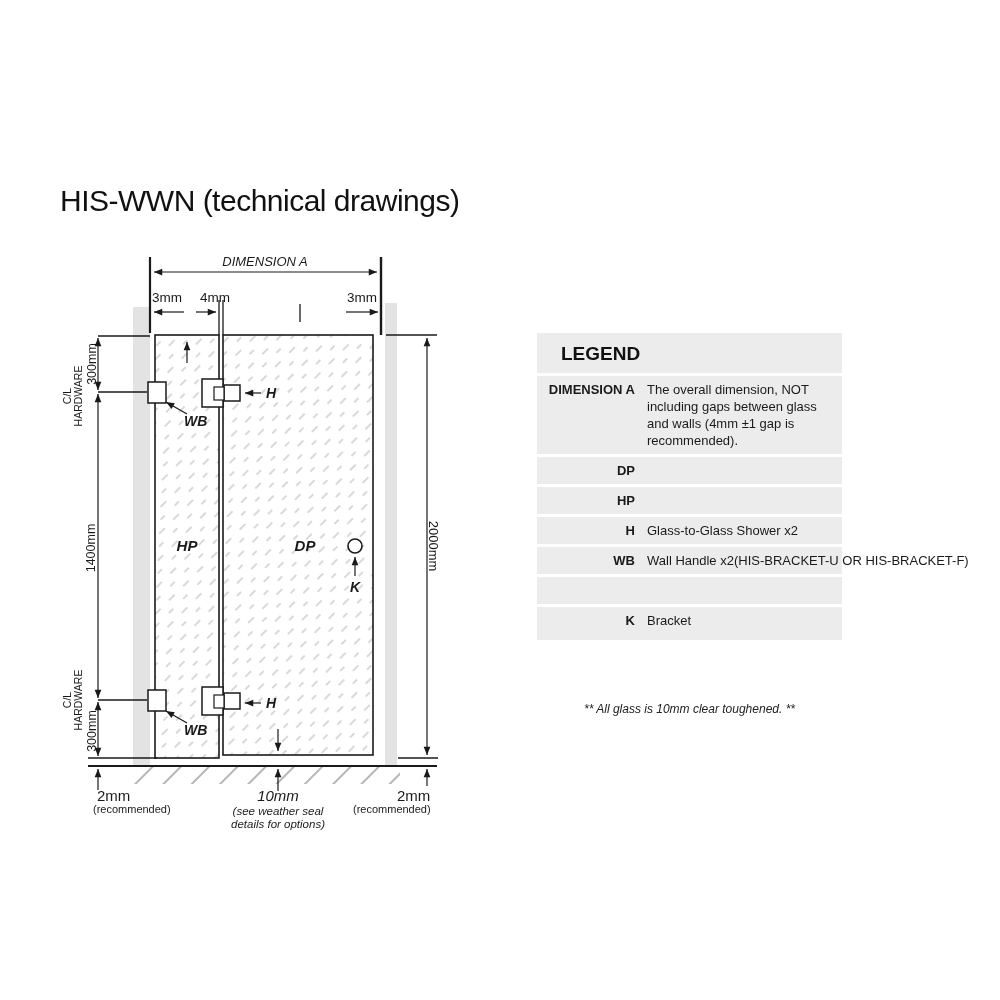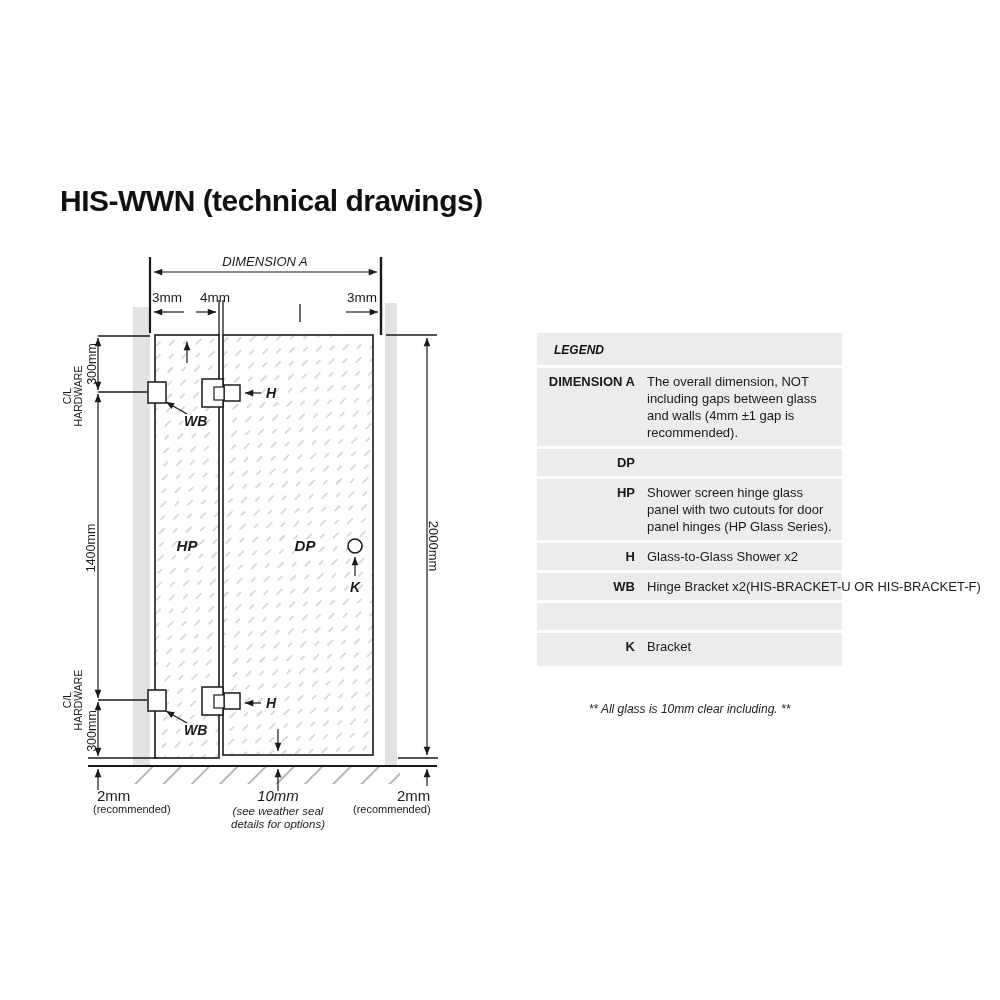--- a/index.html
+++ b/index.html
@@ -1,22 +1,22 @@
 <!DOCTYPE html>
 <html><head>
 <meta charset="utf-8">
 <style>
   html,body{margin:0;padding:0;background:#fff;}
   .page{position:relative;width:1000px;height:1000px;background:#ffffff;overflow:hidden;
         font-family:"Liberation Sans", sans-serif;color:#1a1a1a;}
-  .title{position:absolute;left:60px;top:184px;margin:0;font-size:30px;font-weight:bold;
+  .title{position:absolute;left:60px;top:184px;margin:0;font-size:30px;font-weight:normal;
          letter-spacing:-0.5px;color:#111;}
   svg text{font-family:"Liberation Sans", sans-serif;fill:#1a1a1a;}
   .legend{position:absolute;left:537px;top:333px;width:305px;background:#ececec;padding:0 0 6px 0;}
-  .legend-title{font-size:12px;font-weight:bold;padding:10px 0 8px 17px;color:#111;font-style:italic;}
+  .legend-title{font-size:19px;font-weight:bold;padding:10px 0 8px 24px;color:#111;}
   .legend-row{display:flex;border-top:3px solid #ffffff;padding:5px 0;}
   .legend-term{flex:none;width:98px;text-align:right;font-weight:bold;font-size:13px;line-height:17px;}
   .legend-def{margin-left:12px;width:190px;font-size:13px;line-height:17px;}
   .legend-row.overflow-row .legend-def{width:auto;white-space:nowrap;overflow:visible;}
   .legend-row.spacer-row{min-height:17px;}
   .footnote{position:absolute;left:537px;top:702px;width:305px;text-align:center;
             font-size:12px;font-style:italic;color:#222;}
 </style>
 </head>
 <body>
@@ -141,35 +141,34 @@
 
     <div class="legend-row">
       <div class="legend-term">DIMENSION A</div>
       <div class="legend-def">The overall dimension, NOT including gaps between glass and walls (4mm ±1 gap is recommended).</div>
     </div>
     <div class="legend-row">
       <div class="legend-term">DP</div>
     </div>
     <div class="legend-row">
       <div class="legend-term">HP</div>
-      <div class="legend-def">Shower screen hinge glass panel with two cutouts for door panel hinges (HP Glass Series).</div>
     </div>
     <div class="legend-row">
       <div class="legend-term">H</div>
       <div class="legend-def">Glass-to-Glass Shower x2</div>
     </div>
     <div class="legend-row overflow-row">
       <div class="legend-term">WB</div>
-      <div class="legend-def">Hinge Bracket x2(HIS-BRACKET-U OR HIS-BRACKET-F)</div>
+      <div class="legend-def">Wall Handle x2(HIS-BRACKET-U OR HIS-BRACKET-F)</div>
     </div>
     <div class="legend-row spacer-row">
       <div class="legend-term"></div>
       <div class="legend-def"></div>
     </div>
     <div class="legend-row">
       <div class="legend-term">K</div>
       <div class="legend-def">Bracket</div>
     </div>
   </div>
 
-  <div class="footnote">** All glass is 10mm clear including. **</div>
+  <div class="footnote">** All glass is 10mm clear toughened. **</div>
 
 </div>
 
 </body></html>

